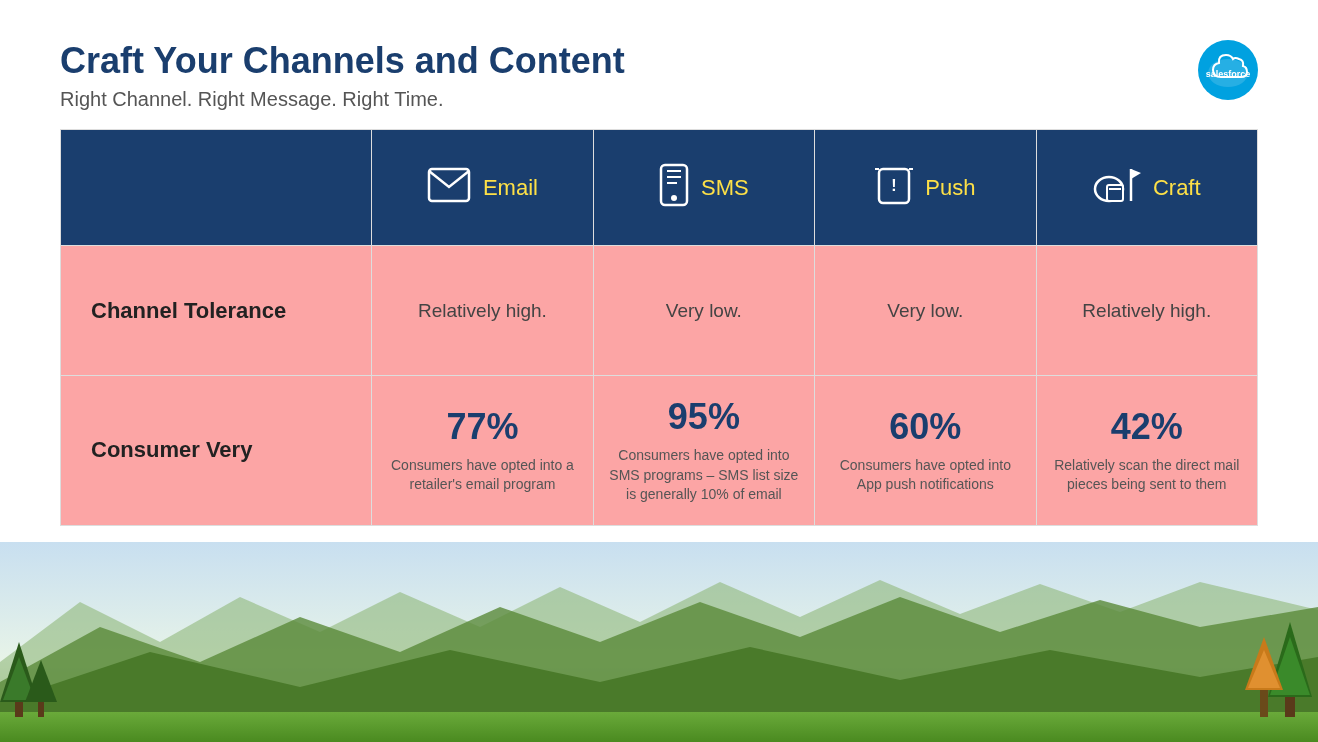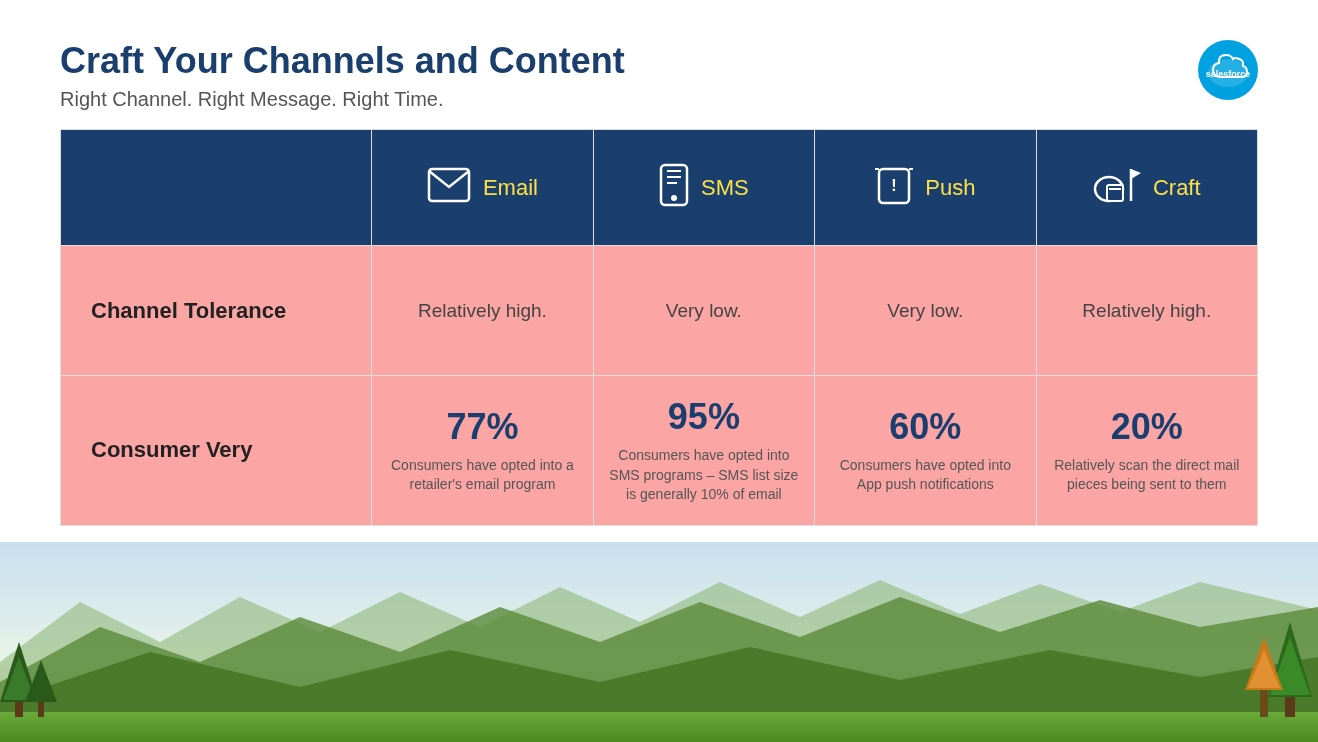--- a/index.html
+++ b/index.html
@@ -305,19 +305,19 @@
         </td>
         <td>
           <div class="reach-percent">95%</div>
           <div class="reach-desc">Consumers have opted into SMS programs – SMS list size is generally 10% of email</div>
         </td>
         <td>
           <div class="reach-percent">60%</div>
           <div class="reach-desc">Consumers have opted into App push notifications</div>
         </td>
         <td>
-          <div class="reach-percent">20%</div>
+          <div class="reach-percent">42%</div>
           <div class="reach-desc">Relatively scan the direct mail pieces being sent to them</div>
         </td>
       </tr>
     </tbody>
   </table>
 </div>
 
 </body></html>

